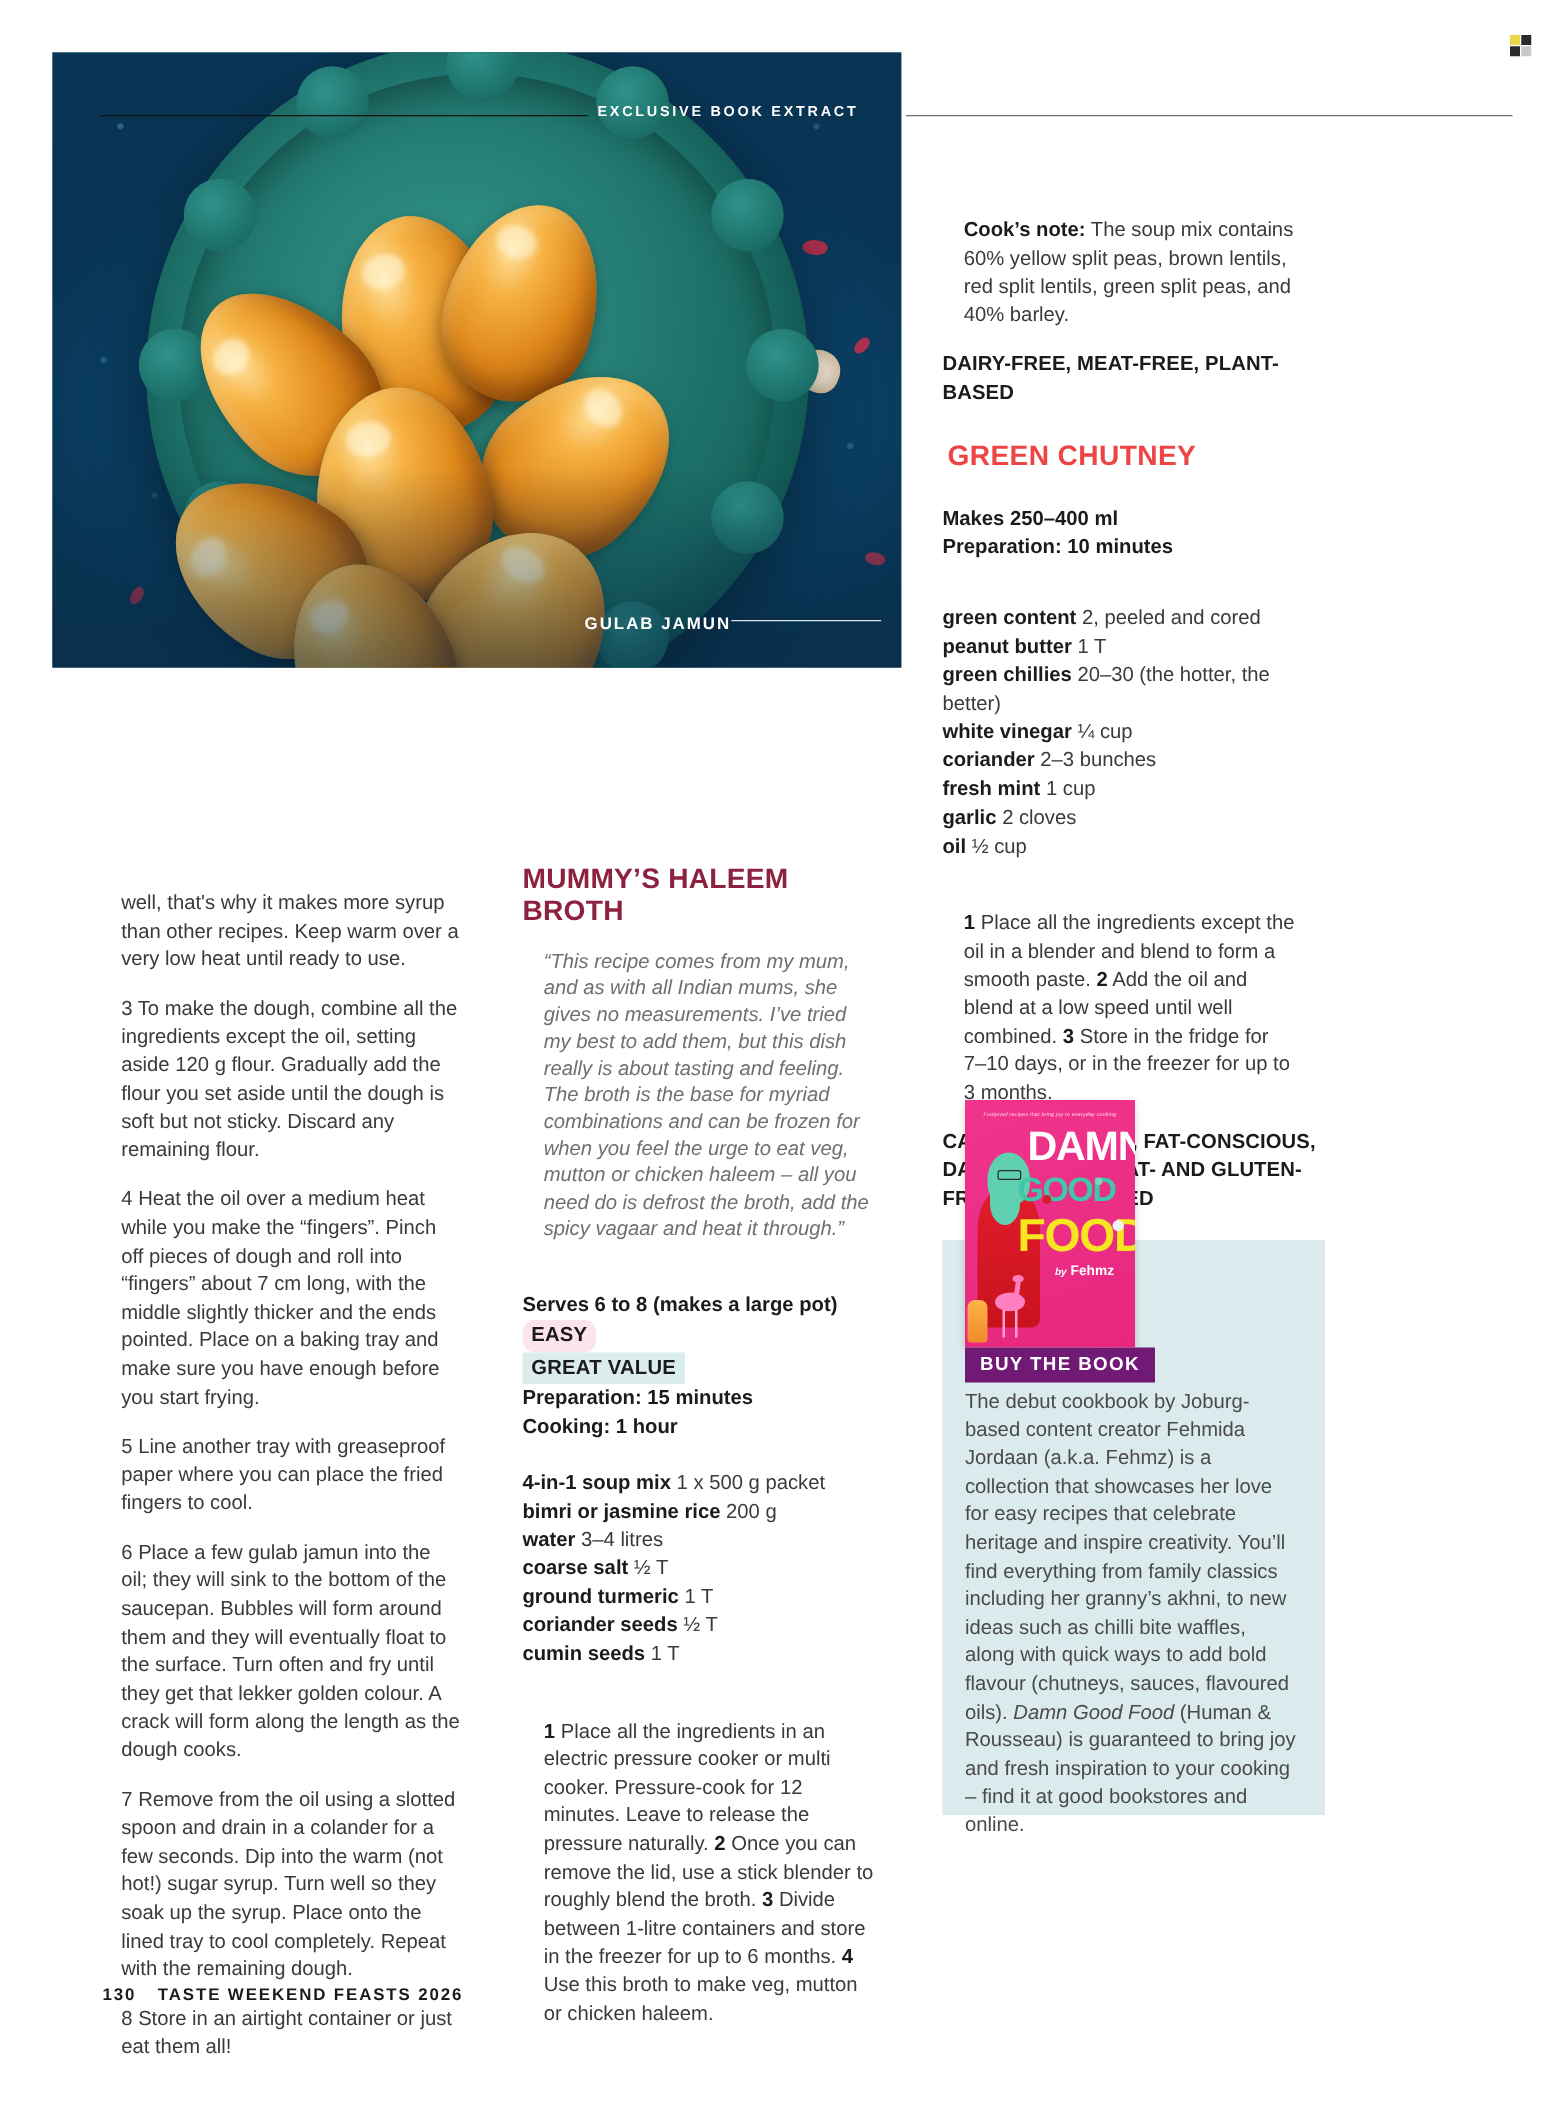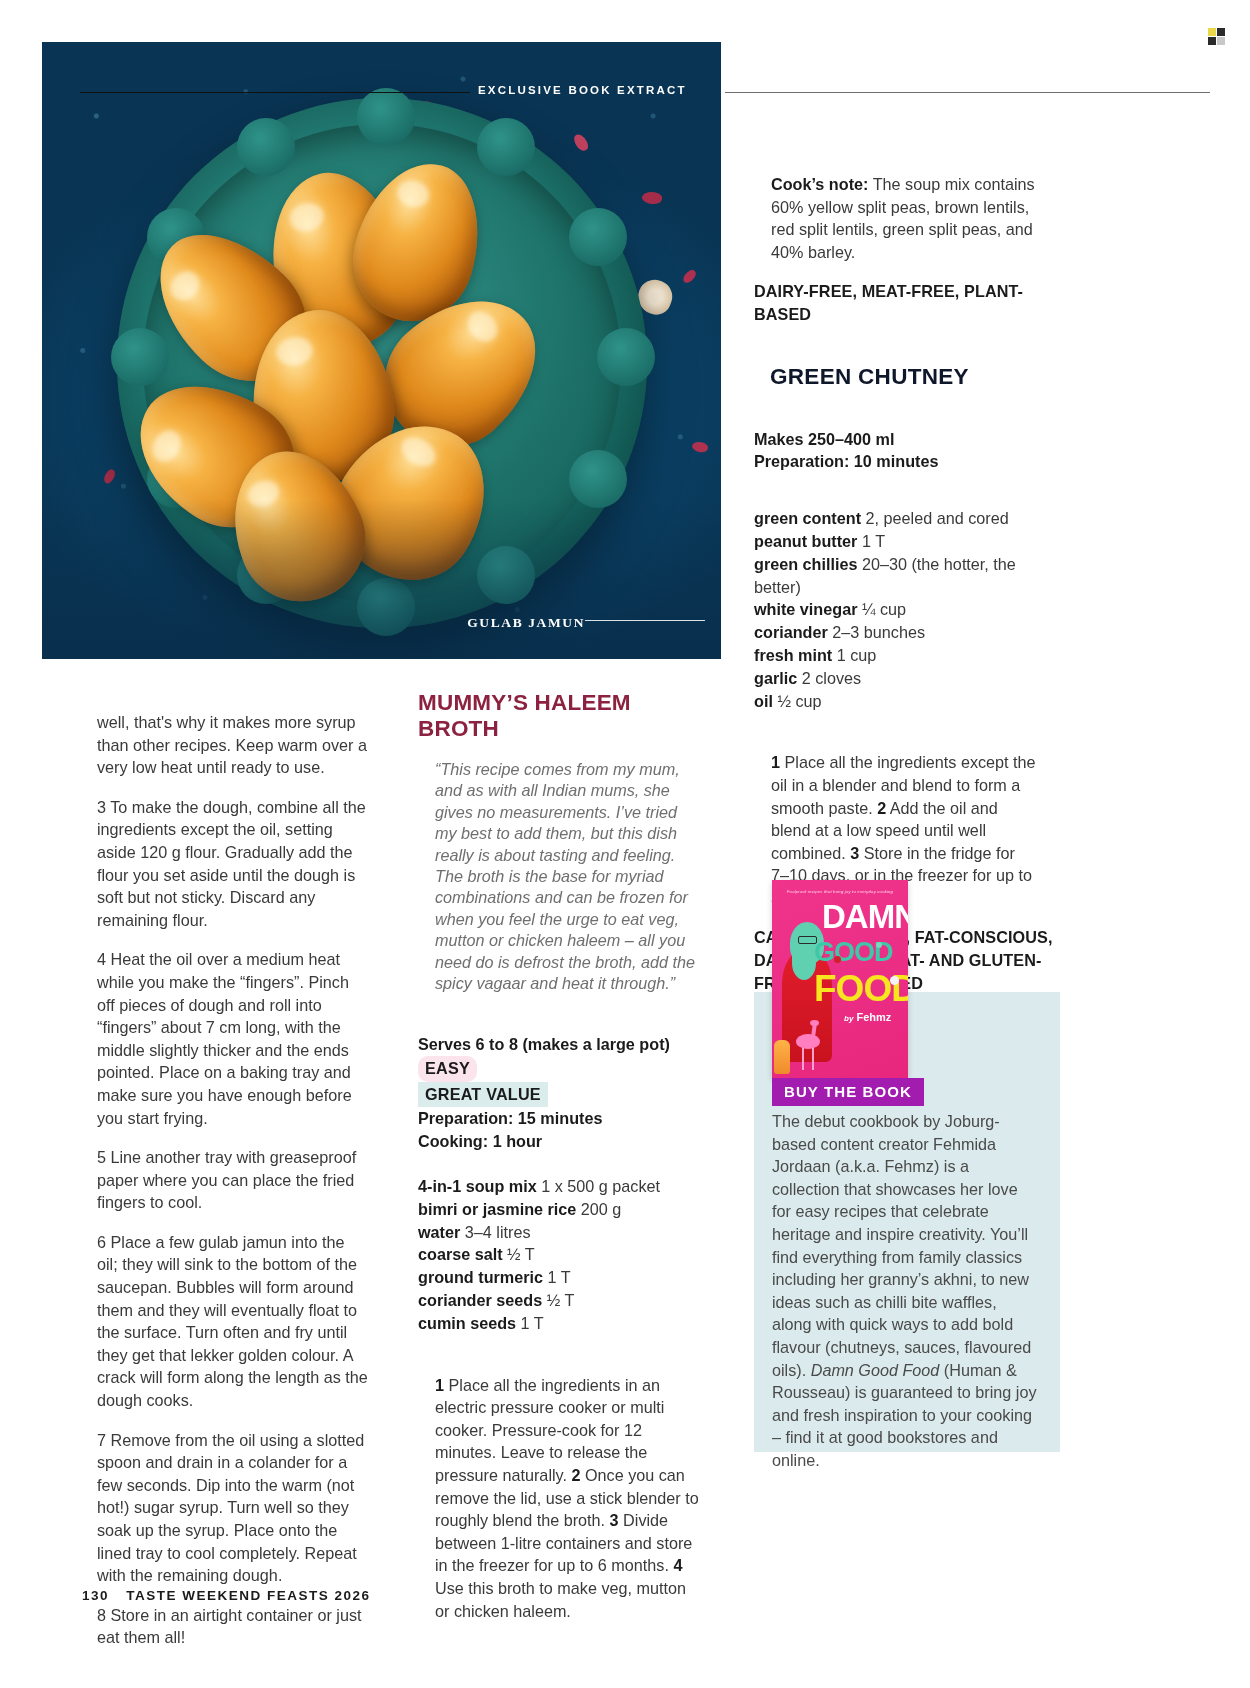--- a/index.html
+++ b/index.html
@@ -13,26 +13,25 @@
   
   .corner-mark{position:absolute;top:28px;right:24px;width:18px;height:18px;}
   .corner-mark i{position:absolute;width:8px;height:8px;display:block;}
   .cm1{left:0;top:0;background:#e9d84a;}
   .cm2{left:9px;top:0;background:#2a2a2a;}
   .cm3{left:0;top:9px;background:#2a2a2a;}
   .cm4{left:9px;top:9px;background:#c8c8c8;}
 
   
   .hero{
-    position:absolute;left:42px;top:42px;width:679px;height:617px;
+    position:absolute;left:42px;top:42px;width:679px;height:492px;
     overflow:hidden;
     background:
       radial-gradient(ellipse 60% 45% at 52% 58%, #0e5b86 0%, #0b4f78 40%, #0a3f63 70%, #093453 100%),
       linear-gradient(160deg,#1466a0 0%,#0f5486 35%,#0b3f67 75%,#0a3356 100%);
-    font-family: Liberation Serif, serif;
   }
   
   .hero .speck{position:absolute;inset:0;opacity:.55;
     background-image:
       radial-gradient(circle at 8% 12%, rgba(120,200,240,.55) 0 2px, transparent 3px),
       radial-gradient(circle at 18% 30%, rgba(140,210,245,.45) 0 2px, transparent 3px),
       radial-gradient(circle at 30% 8%, rgba(120,200,240,.4) 0 1.5px, transparent 3px),
       radial-gradient(circle at 46% 18%, rgba(150,215,248,.5) 0 2px, transparent 3px),
       radial-gradient(circle at 62% 6%, rgba(120,200,240,.4) 0 2px, transparent 3px),
       radial-gradient(circle at 76% 22%, rgba(140,210,245,.45) 0 2px, transparent 3px),
@@ -96,21 +95,21 @@
 
   .col p{margin:17px;}
   b,strong{color:#1b1b1b;font-weight:700;}
   .num{font-weight:700;color:#1b1b1b;}
 
   h2.recipe-title{
     font-size:22.5px;letter-spacing:.2px;line-height:26px;margin:0 0 2px 0;
     color:#8c2240;font-weight:700;
   }
   h2.section-title{
-    font-size:22.5px;line-height:26px;margin:16px;color:#0f172a;font-weight:700;letter-spacing:.3px;
+    font-size:22.5px;line-height:26px;margin:4px;color:#ef4444;font-weight:700;letter-spacing:.3px;
   }
   .intro-quote{
     font-style:italic;color:#6f6f6f;font-size:16.2px;line-height:21.4px;margin:0;
   }
   .meta{font-weight:700;color:#1b1b1b;line-height:22.8px;}
   .badge{display:inline-block;padding:1px 7px 2px 7px;font-weight:700;color:#1b1b1b;
          font-size:16.2px;letter-spacing:.2px;}
   .badge-easy{background:#fbe4ec;border-radius:10px;}
   .badge-value{background:#daeceb;}
   .ing{line-height:22.8px;}
@@ -154,21 +153,21 @@
   .bc-flam .neck{position:absolute;left:22px;top:2px;width:4px;height:16px;background:#ff7fbf;
     border-radius:2px;transform:rotate(8deg);}
   .bc-flam .head{position:absolute;left:20px;top:0px;width:9px;height:6px;border-radius:50%;background:#ff7fbf;}
   .bc-flam .leg{position:absolute;top:28px;width:2px;height:22px;background:#ff9fd0;}
   .bc-vase{position:absolute;left:2px;bottom:4px;width:16px;height:34px;
     background:linear-gradient(180deg,#ffb347,#f08a2b);border-radius:6px 6px 3px 3px;}
   .bc-dot{position:absolute;border-radius:50%;}
 
   .buy-btn{
     position:absolute;left:772px;top:1078px;
-    background:#a21caf;color:#ffffff;font-weight:700;font-size:15px;
+    background:#701a75;color:#ffffff;font-weight:700;font-size:15px;
     letter-spacing:1.1px;padding:5px 12px 6px 12px;
   }
   .promo-text{
     position:absolute;left:772px;top:1110px;width:268px;
     font-size:16.2px;line-height:22.6px;color:#4a4a4a;
   }
   .promo-text em{font-style:italic;}
 
   
   .footer{position:absolute;left:82px;top:1588px;font-size:13.5px;letter-spacing:1.5px;

